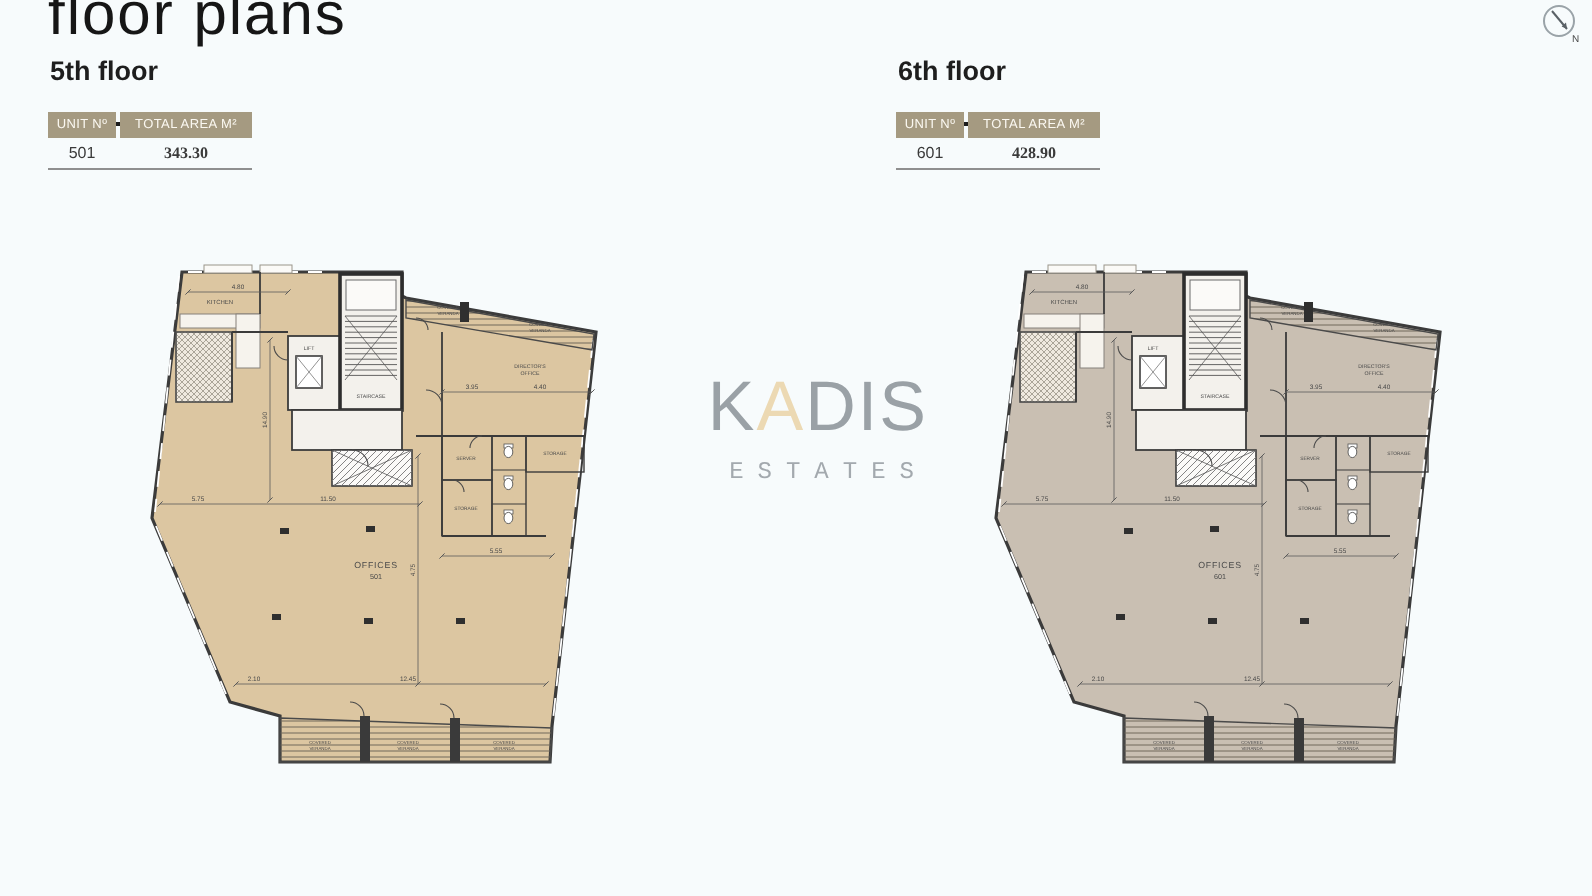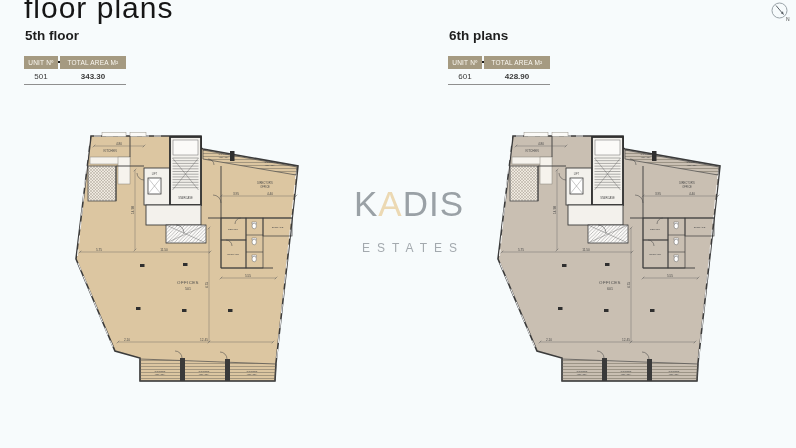--- a/index.html
+++ b/index.html
@@ -11,39 +11,39 @@
                  border-bottom:2px solid #1c1c1c;padding-bottom:18px;width:fit-content;}
   .fh-5{left:25px;} .fh-6{left:449px;}
   .floor-table{position:absolute;top:56px;}
   .ft-5{left:24px;} .ft-6{left:448px;}
   .thead{display:flex;gap:2px;}
   .th{background:#a59a81;color:#fbf8f1;height:13px;line-height:13px;text-align:center;
       font-size:6.5px;letter-spacing:.2px;}
   .th-unit{width:34px;} .th-area{width:66px;}
   .trow{display:flex;gap:2px;border-bottom:1px solid #8f8f8f;padding:3px 0 3px;}
   .td{text-align:center;color:#3a3a3a;font-size:8px;}
-  .td-unit{width:34px;} .td-area{width:66px;font-weight:700;}
+  .td-unit{width:34px;} .td-area{width:66px;font-weight:700;font-family:Liberation Serif, serif;}
   .watermark{position:absolute;left:338px;top:186px;width:126px;text-align:right;}
   .brand{font-size:35px;line-height:1;color:#9aa1a6;font-weight:400;letter-spacing:1px;}
   .brand .a{color:#ecd9b3;}
-  .estates{margin-top:20px;font-size:12px;letter-spacing:7px;color:#a7adb2;padding-left:7px;color:#a3a9ae;}
+  .estates{margin-top:8px;font-size:12px;letter-spacing:7px;color:#a7adb2;padding-left:7px;color:#a3a9ae;font-family:Liberation Mono, monospace;}
   .plan{position:absolute;top:128px;width:272px;height:302px;}
   .plan-5{left:58px;} .plan-6{left:480px;}
   .north{position:absolute;left:770px;top:1px;width:24px;height:28px;}
   svg text{font-family:"Liberation Sans",sans-serif;fill:#4a4a4a;}
 </style>
 </head>
 <body>
 
 <div class="stage">
 
   <div class="page-title">floor plans</div>
 
   <div class="floor-heading fh-5">5th floor</div>
-  <div class="floor-heading fh-6">6th plans</div>
+  <div class="floor-heading fh-6">6th floor</div>
 
   <div class="floor-table ft-5">
     <div class="thead">
       <span class="th th-unit">UNIT Nº</span>
       <span class="th th-area">TOTAL AREA M²</span>
     </div>
     <div class="trow">
       <span class="td td-unit">501</span>
       <span class="td td-area">343.30</span>
     </div>

